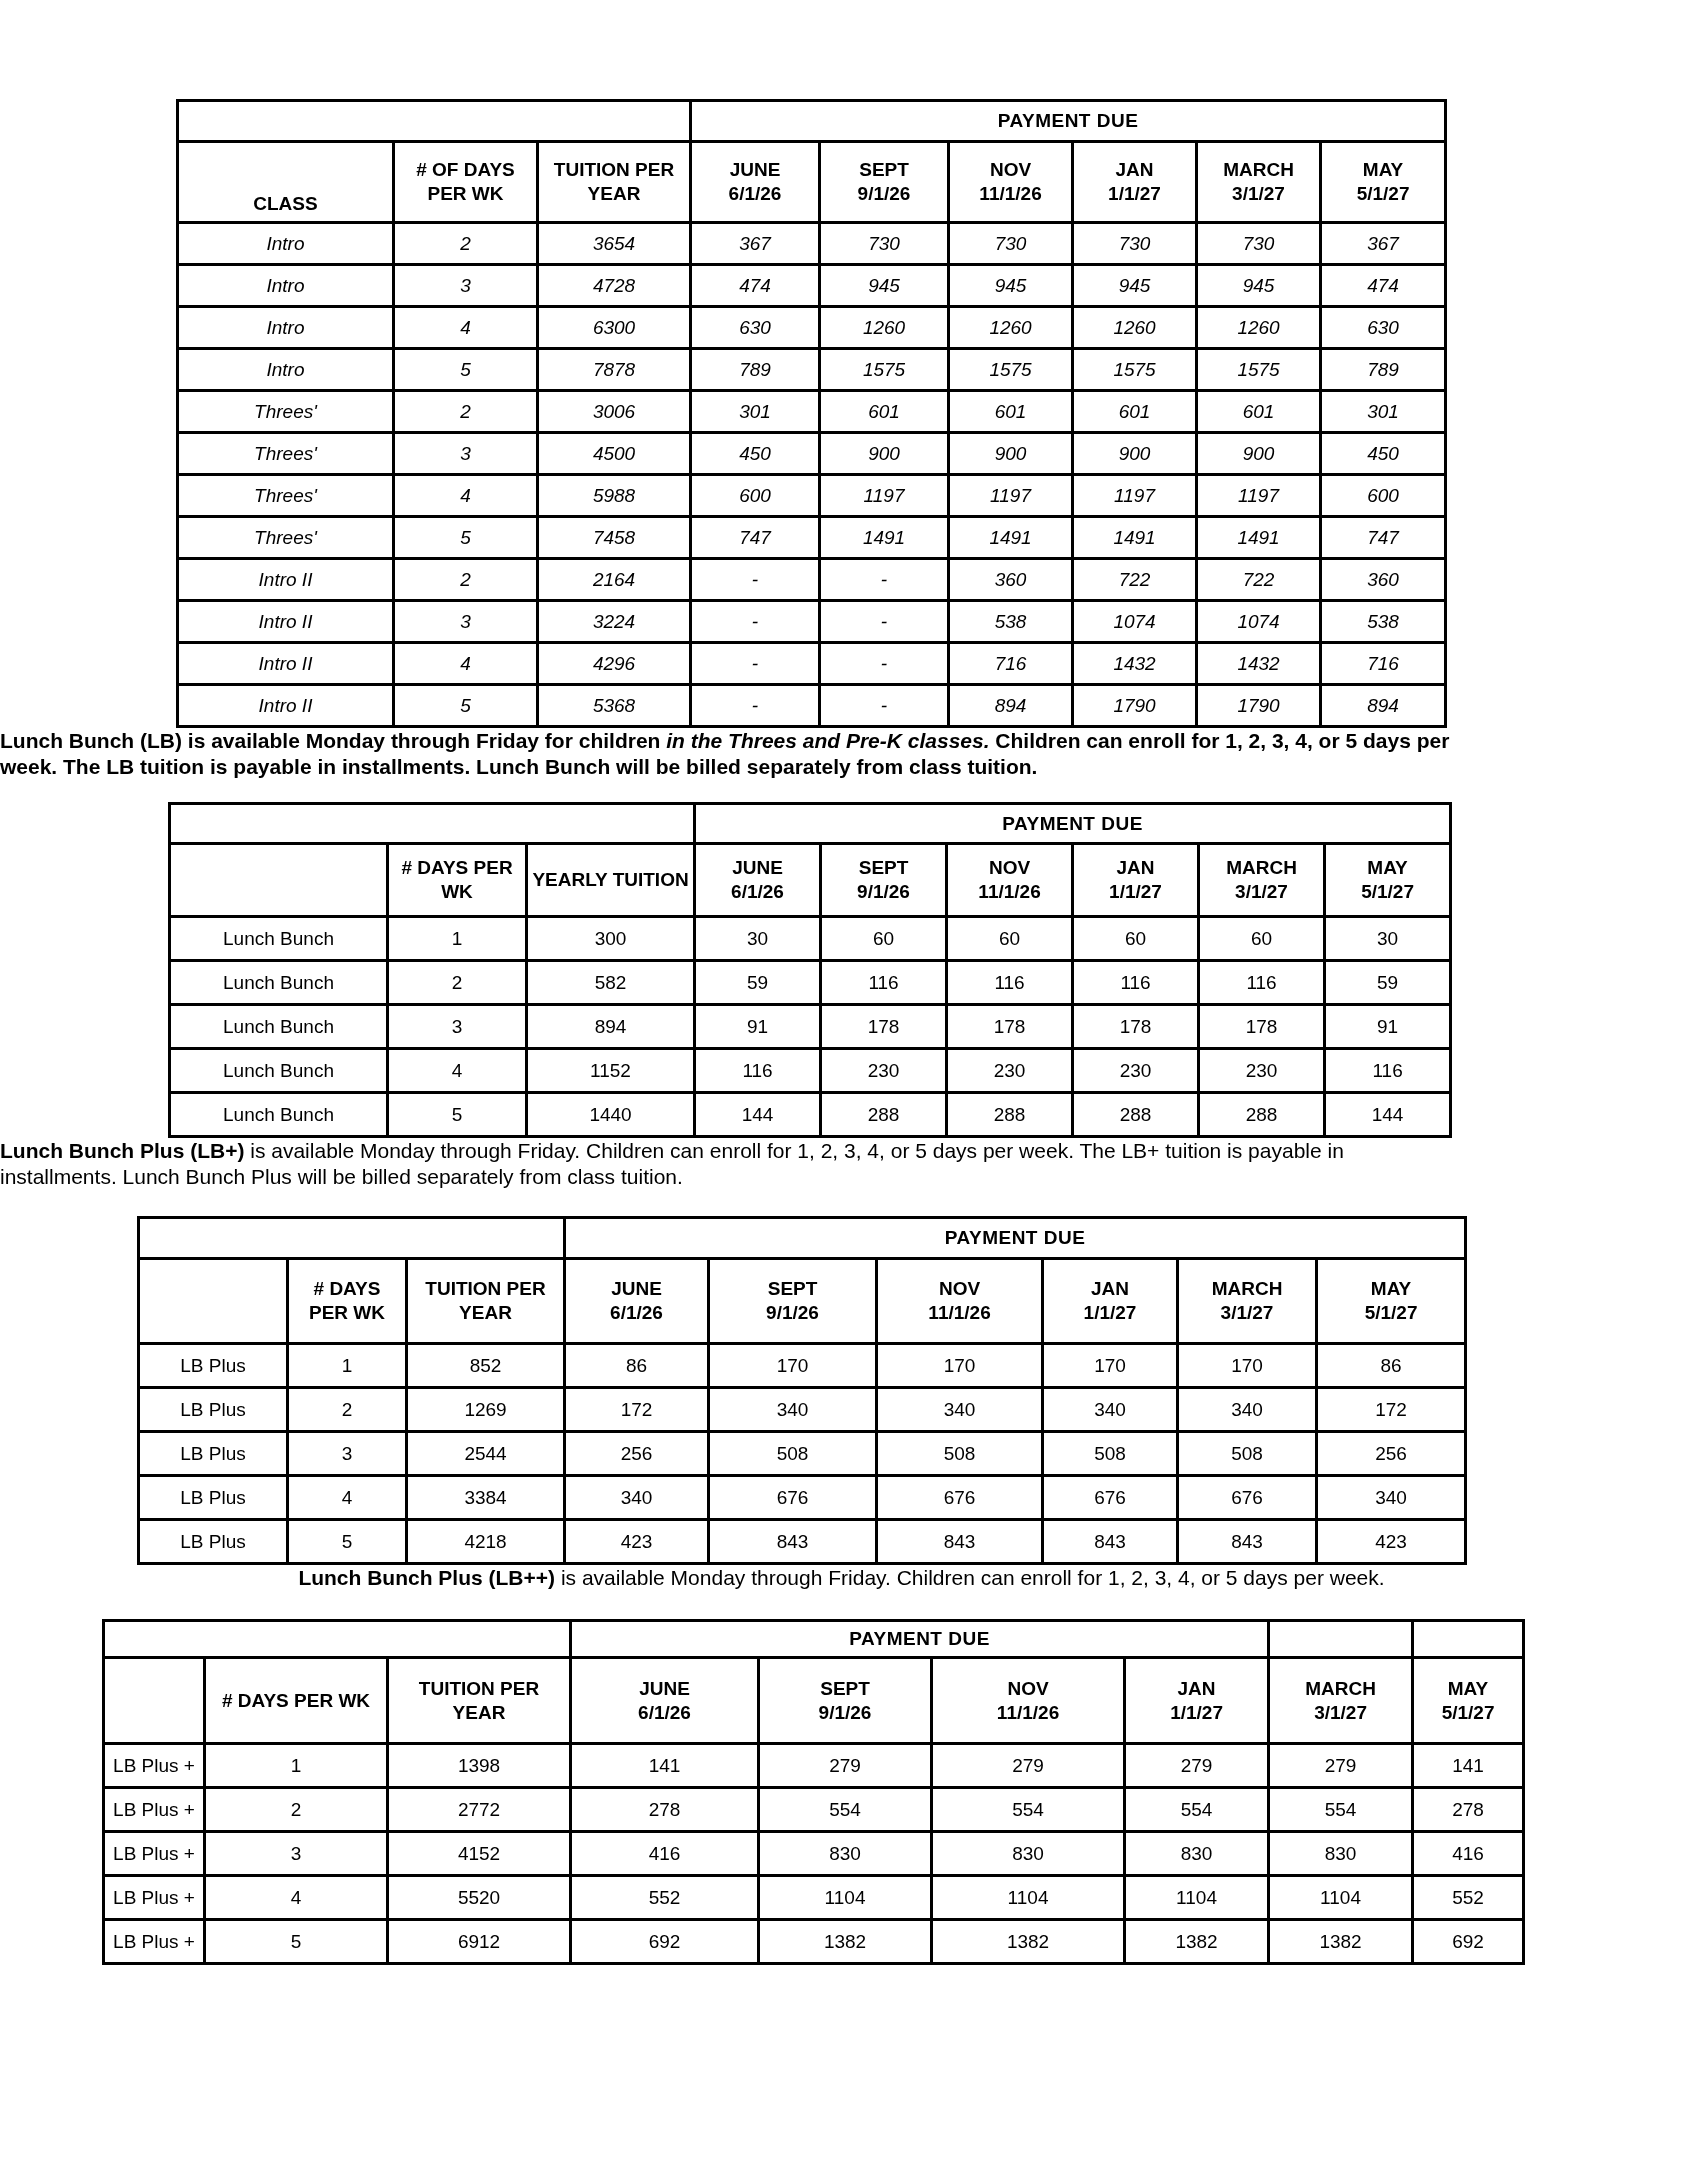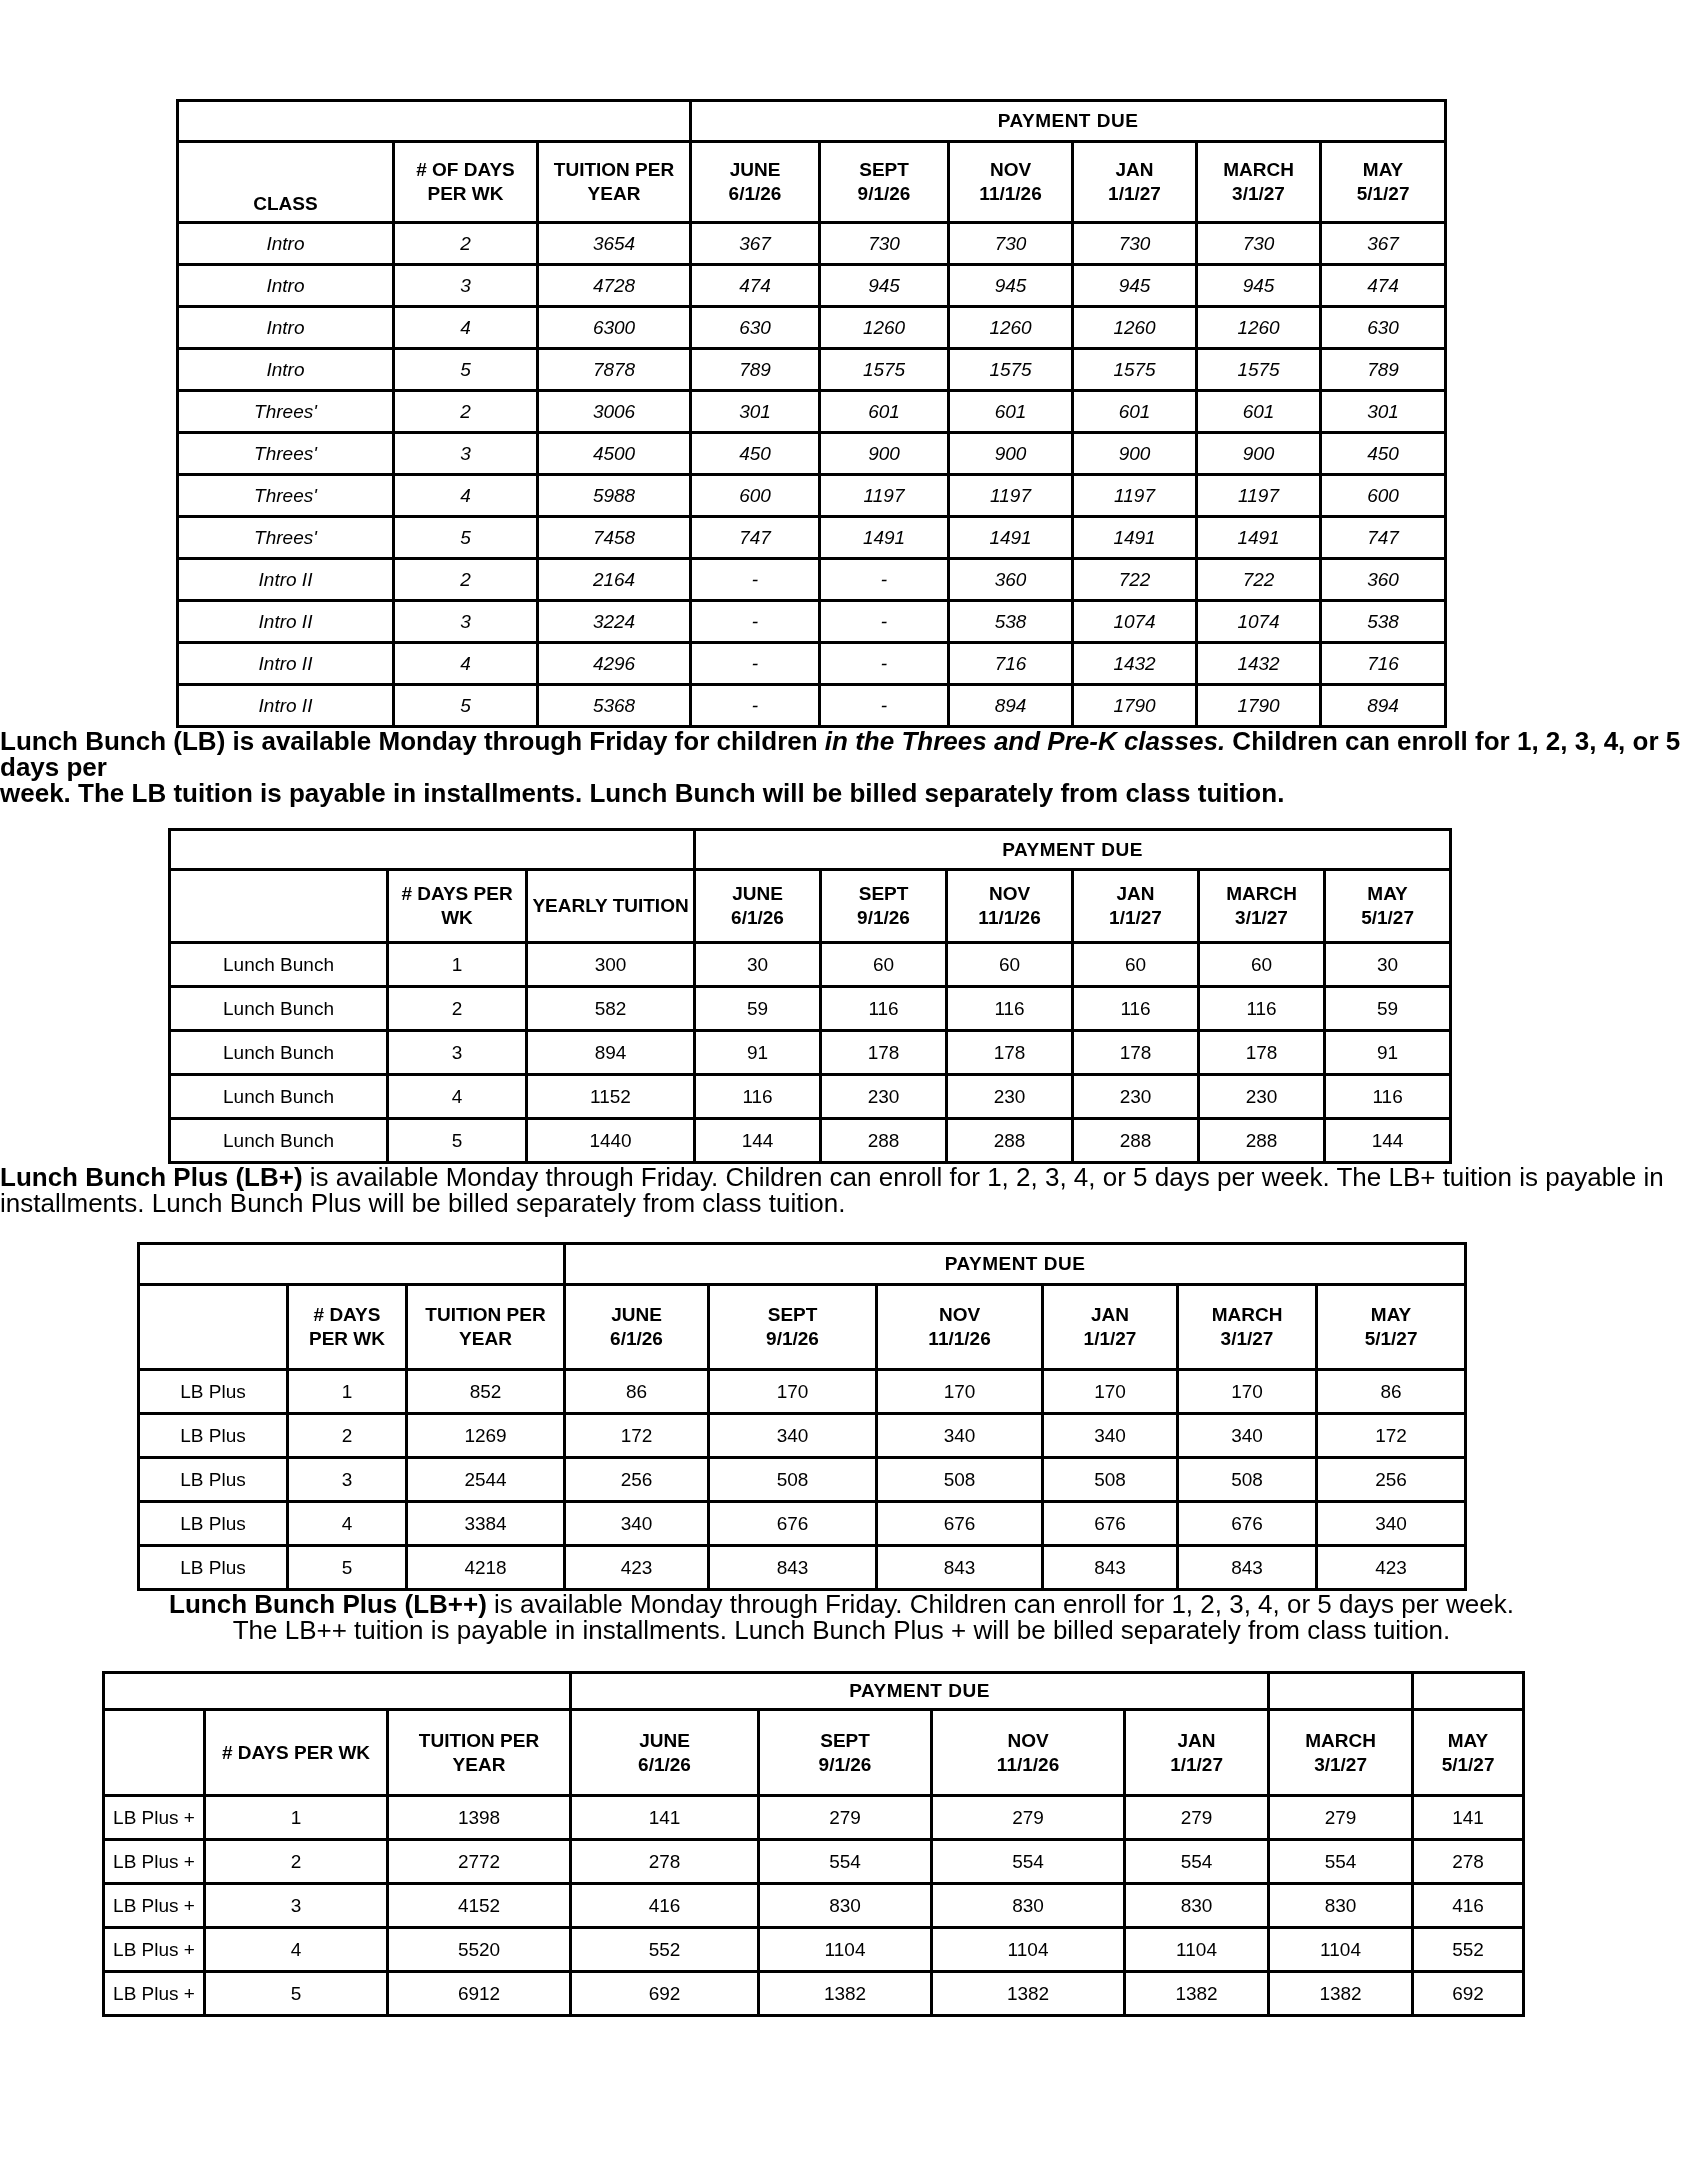--- a/index.html
+++ b/index.html
@@ -39,21 +39,21 @@
   .t3 thead tr.r1{height:41px;}
   .t3 thead tr.r2{height:85px;}
   .t3 tbody tr{height:44px;}
 
   
   .t4{width:1420px;margin:28px 0 0 102px;}
   .t4 thead tr.r1{height:37px;}
   .t4 thead tr.r2{height:86px;}
   .t4 tbody tr{height:44px;}
 
-  p.para{font-size:26px;line-height:26px;margin:0;}
+  p.para{font-size:21px;line-height:26px;margin:0;}
   .para1{margin:50px 57px 0 61px;font-weight:bold;}
   .para2{margin:55px 57px 0 61px;}
   .para3{margin:18px 50px 0 0;text-align:center;}
   span.b{font-weight:bold;}
   span.i{font-style:italic;}
 </style>
 </head>
 <body>
 
 <div>
@@ -396,21 +396,21 @@
           <td>423</td>
           <td>843</td>
           <td>843</td>
           <td>843</td>
           <td>843</td>
           <td>423</td>
         </tr>
       </tbody>
     </table>
 
-  <p class="para para3"><span class="b">Lunch Bunch Plus (LB++)</span><span> is available Monday through Friday. Children can enroll for 1, 2, 3, 4, or 5 days per week.</span><br><span>The LB++ tuition is payable in installments. Lunch Bunch Plus + will be billed separately from class tuition.</span></p>
+  <p class="para para3"><span class="b">Lunch Bunch Plus (LB++)</span><span> is available Monday through Friday. Children can enroll for 1, 2, 3, 4, or 5 days per week.</span><br></p>
 
   <table class="grid t4">
     <colgroup>
       <col style="width:101px">
         <col style="width:183px">
         <col style="width:183px">
       <col style="width:188px">
         <col style="width:173px">
         <col style="width:193px">
       <col style="width:144px">

